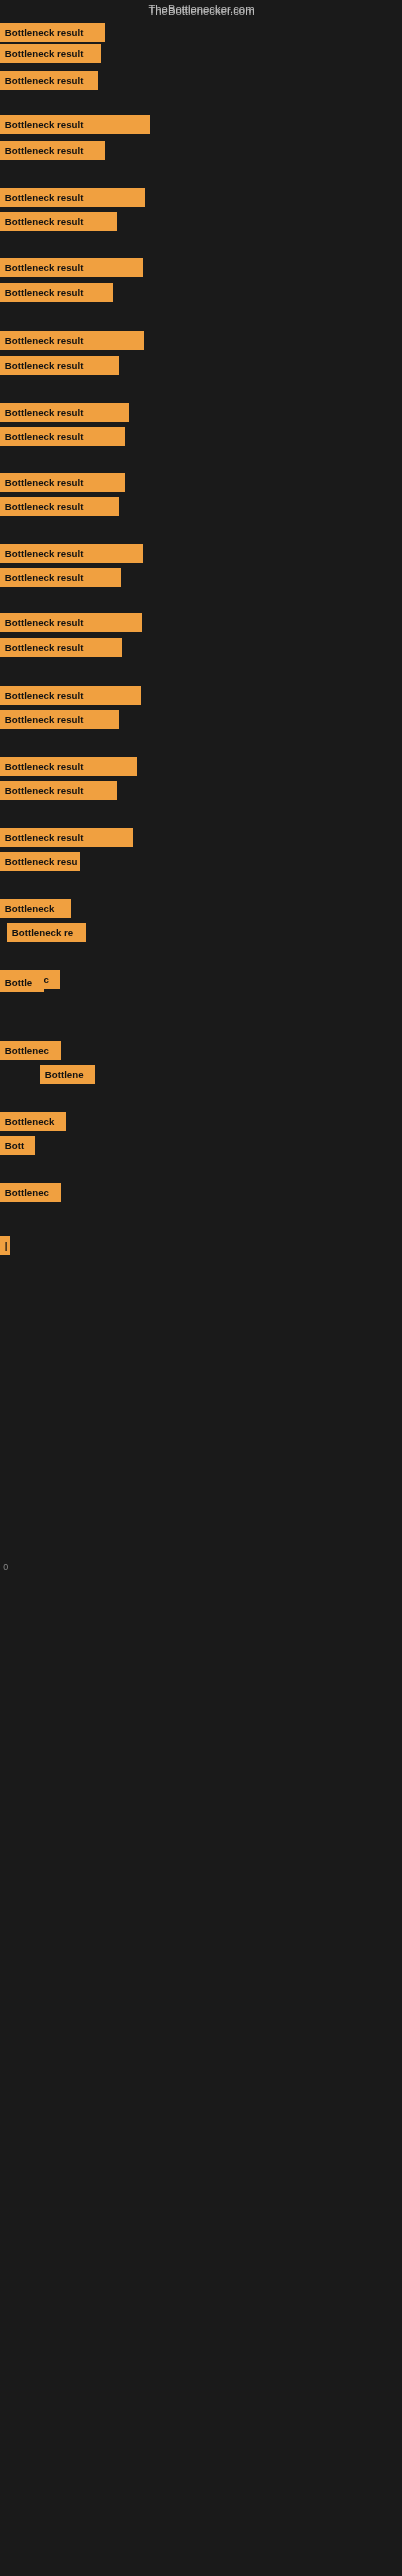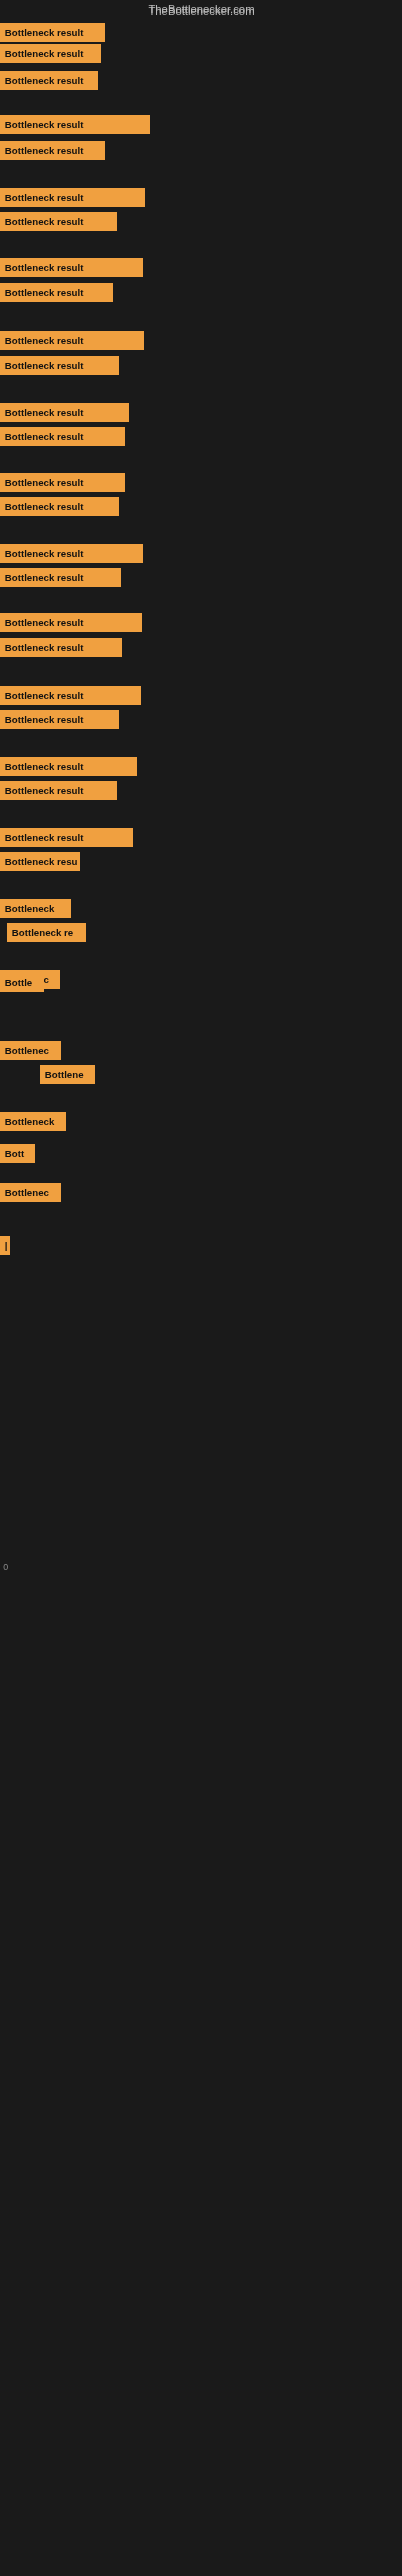--- a/index.html
+++ b/index.html
@@ -125,21 +125,21 @@
     <div style="position: absolute; top: 1041px; left: 0px; display: flex; align-items: center;">
       <div style="background-color: rgb(240, 160, 64); color: rgb(17, 17, 17); font-size: 9.7px; font-weight: bold; padding: 2.4px 4.8px; height: 19.3px; display: flex; align-items: center; width: 61px; overflow: hidden; white-space: nowrap; font-family: Arial, sans-serif;">Bottlenec</div>
     </div>
     <div style="position: absolute; top: 1065px; left: 0px; display: flex; align-items: center; margin-left: 40px;">
       <div style="background-color: rgb(240, 160, 64); color: rgb(17, 17, 17); font-size: 9.7px; font-weight: bold; padding: 2.4px 4.8px; height: 19.3px; display: flex; align-items: center; width: 55px; overflow: hidden; white-space: nowrap; font-family: Arial, sans-serif;">Bottlene</div>
     </div>
     <div style="position: absolute; top: 1112px; left: 0px; display: flex; align-items: center;">
       <div style="background-color: rgb(240, 160, 64); color: rgb(17, 17, 17); font-size: 9.7px; font-weight: bold; padding: 2.4px 4.8px; height: 19.3px; display: flex; align-items: center; width: 66px; overflow: hidden; white-space: nowrap; font-family: Arial, sans-serif;">Bottleneck</div>
     </div>
     <div style="position: absolute; top: 1136px; left: 0px; display: flex; align-items: center;">
-      <div style="background-color: rgb(240, 160, 64); color: rgb(17, 17, 17); font-size: 9.7px; font-weight: bold; padding: 2.4px 4.8px; height: 19.3px; display: flex; align-items: center; width: 35px; overflow: hidden; white-space: nowrap; font-family: Arial, sans-serif; margin-top: 8px;">Bott</div>
+      <div style="background-color: rgb(240, 160, 64); color: rgb(17, 17, 17); font-size: 9.7px; font-weight: bold; padding: 2.4px 4.8px; height: 19.3px; display: flex; align-items: center; width: 35px; overflow: hidden; white-space: nowrap; font-family: Arial, sans-serif;">Bott</div>
     </div>
     <div style="position: absolute; top: 1183px; left: 0px; display: flex; align-items: center;">
       <div style="background-color: rgb(240, 160, 64); color: rgb(17, 17, 17); font-size: 9.7px; font-weight: bold; padding: 2.4px 4.8px; height: 19.3px; display: flex; align-items: center; width: 61px; overflow: hidden; white-space: nowrap; font-family: Arial, sans-serif;">Bottlenec</div>
     </div>
     <div style="position: absolute; top: 1236px; left: 0px; display: flex; align-items: center;">
       <div style="background-color: rgb(240, 160, 64); color: rgb(17, 17, 17); font-size: 9.7px; font-weight: bold; padding: 2.4px 4.8px; height: 19.3px; display: flex; align-items: center; width: 9.7px; overflow: hidden; white-space: nowrap; font-family: Arial, sans-serif;">|</div>
     </div>
     <div style="position: absolute; top: 1562px; left: 3.2px; color: rgb(136, 136, 136); font-size: 8.9px; font-family: Arial, sans-serif;">0</div>
   </div>
 

